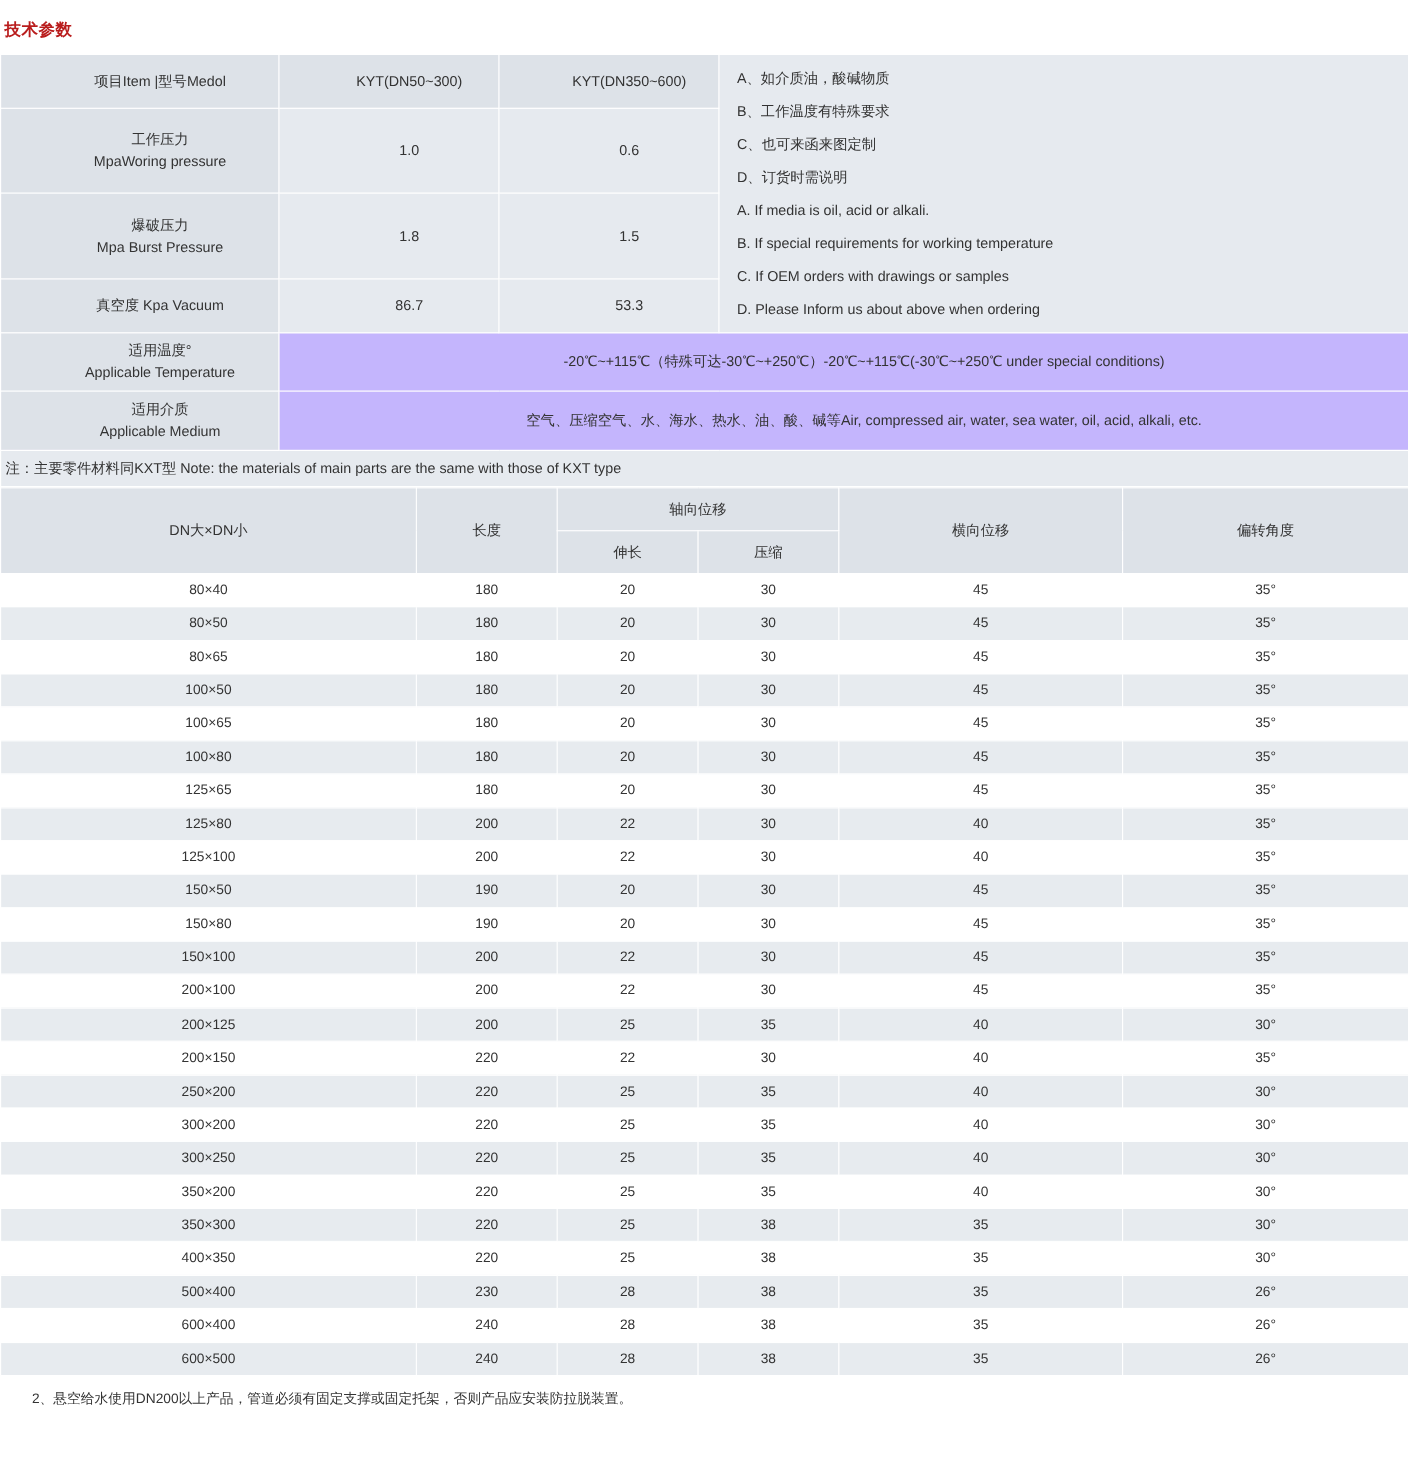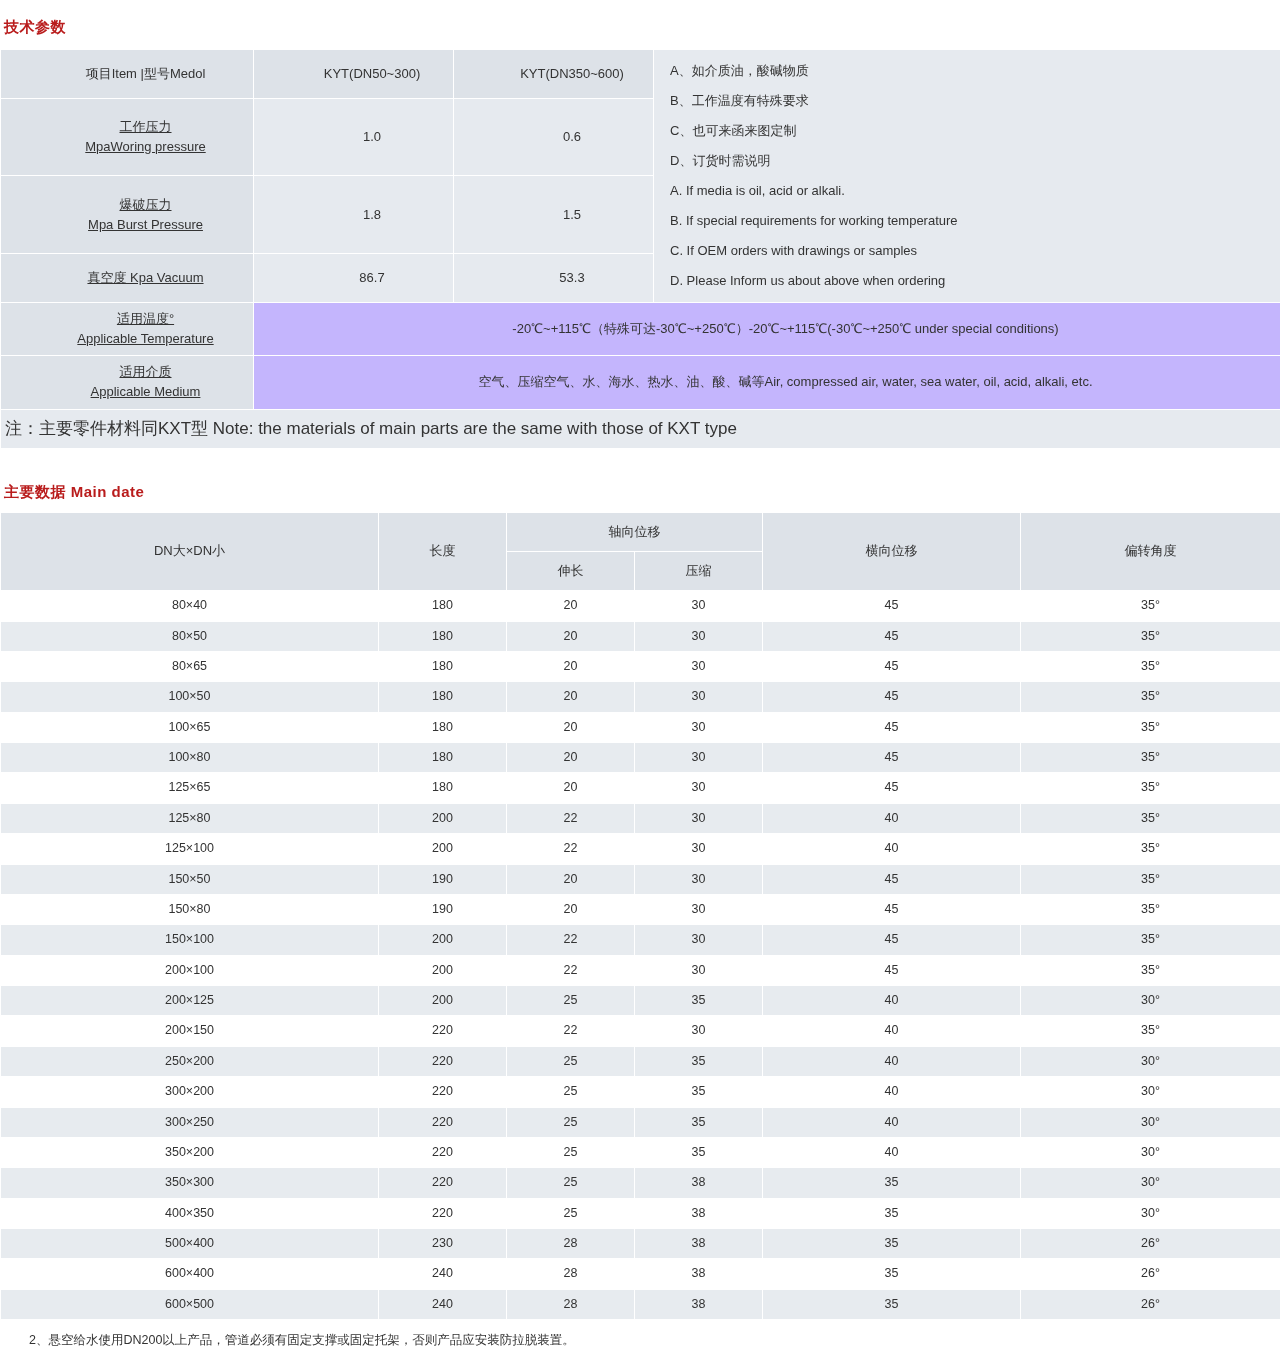--- a/index.html
+++ b/index.html
@@ -49,40 +49,39 @@
   #tech-table td {
     background: #e6eaef;
     padding-left: 41px;
   }
   #tech-table td.head {
     background: #dde2e8;
     font-weight: normal;
   }
   #tech-table td.label {
     background: #dde2e8;
-    text-decoration: underline;
   }
   #tech-table td.notes {
     background: #e6eaef;
     text-align: left;
     padding-left: 16px;
     vertical-align: top;
   }
   #tech-table td.notes div {
     line-height: 30px;
     white-space: nowrap;
   }
   #tech-table td.wide {
     background: #c4b5fd;
   }
   .footnote-row td {
     text-align: left !important;
     padding-left: 4px !important;
     background: #e6eaef !important;
-    font-size: 17px;
+    font-size: 13px;
   }
   
   #main-table td {
     background: #ffffff;
     font-size: 12.5px;
     padding: 5px 4px;
   }
   #main-table tr.alt td {
     background: #e7ebef;
   }
@@ -173,21 +172,20 @@
         </td>
         <td class="wide" colspan="3">空气、压缩空气、水、海水、热水、油、酸、碱等Air, compressed air, water, sea water, oil, acid, alkali, etc.</td>
       </tr>
 
       <tr class="footnote-row">
         <td colspan="4">注：主要零件材料同KXT型 Note: the materials of main parts are the same with those of KXT type</td>
       </tr>
     </tbody>
   </table>
 
-  <h2 class="section-title second">主要数据 Main date</h2>
 
   <table id="main-table">
     <colgroup>
       <col style="width:378px">
       <col style="width:128px">
       <col style="width:128px">
       <col style="width:128px">
       <col style="width:258px">
       <col style="width:260px">
     </colgroup>

